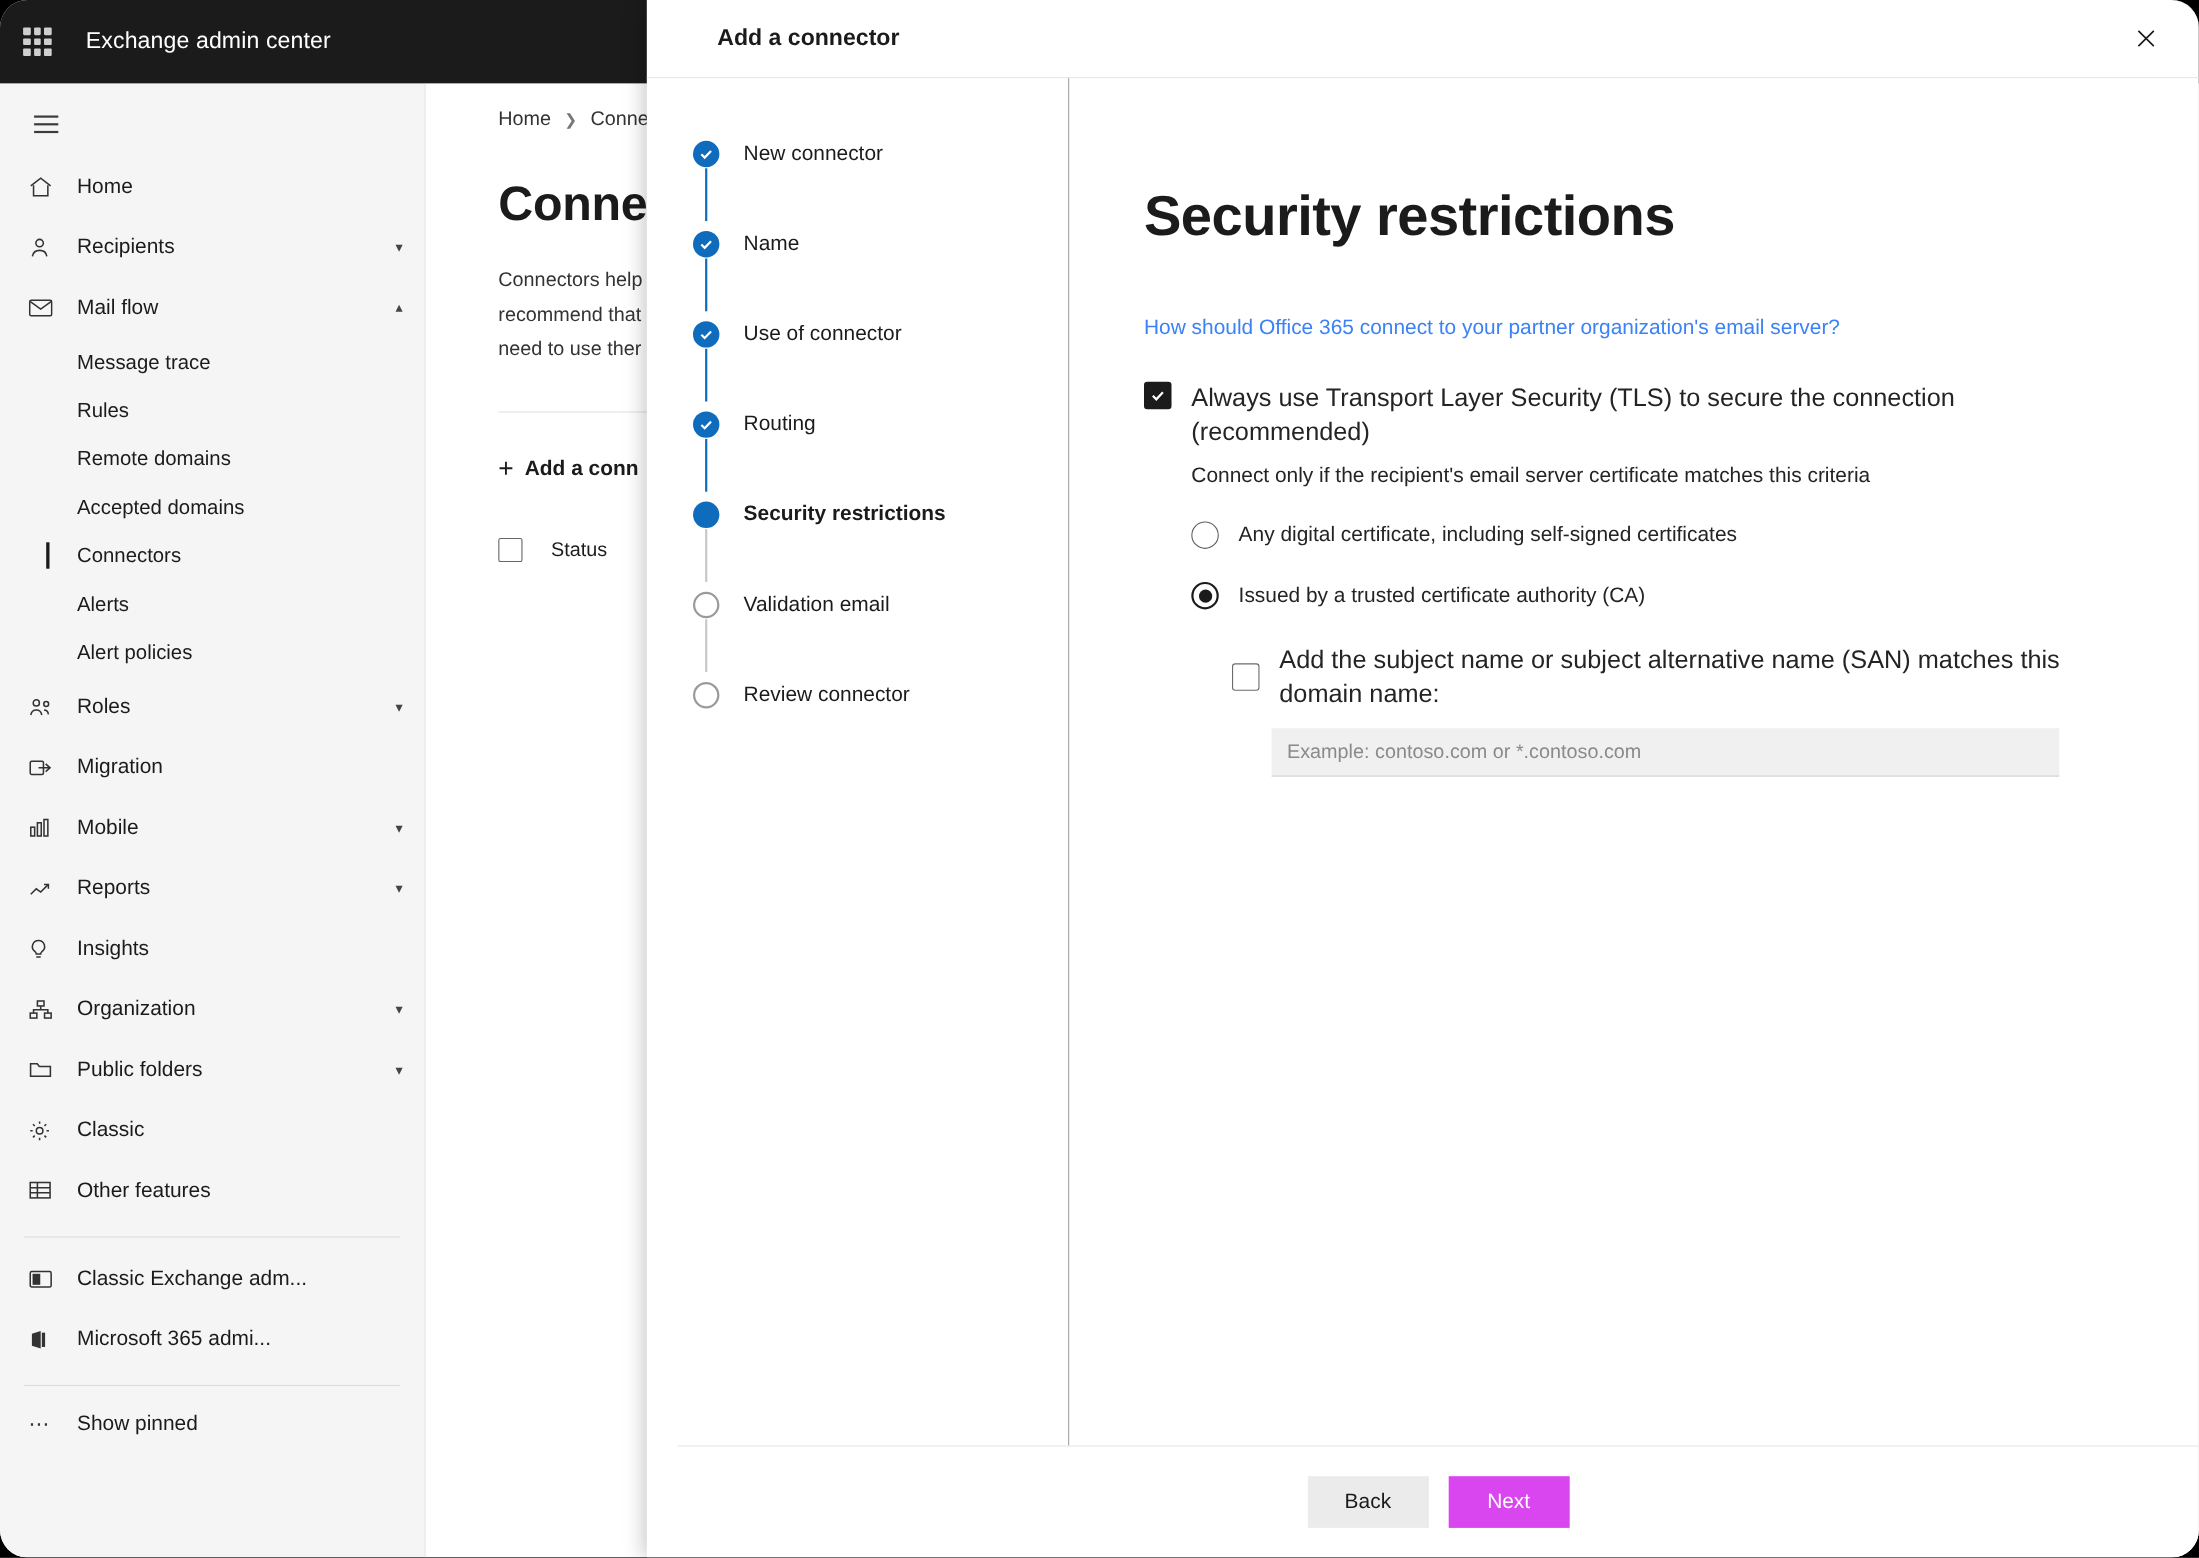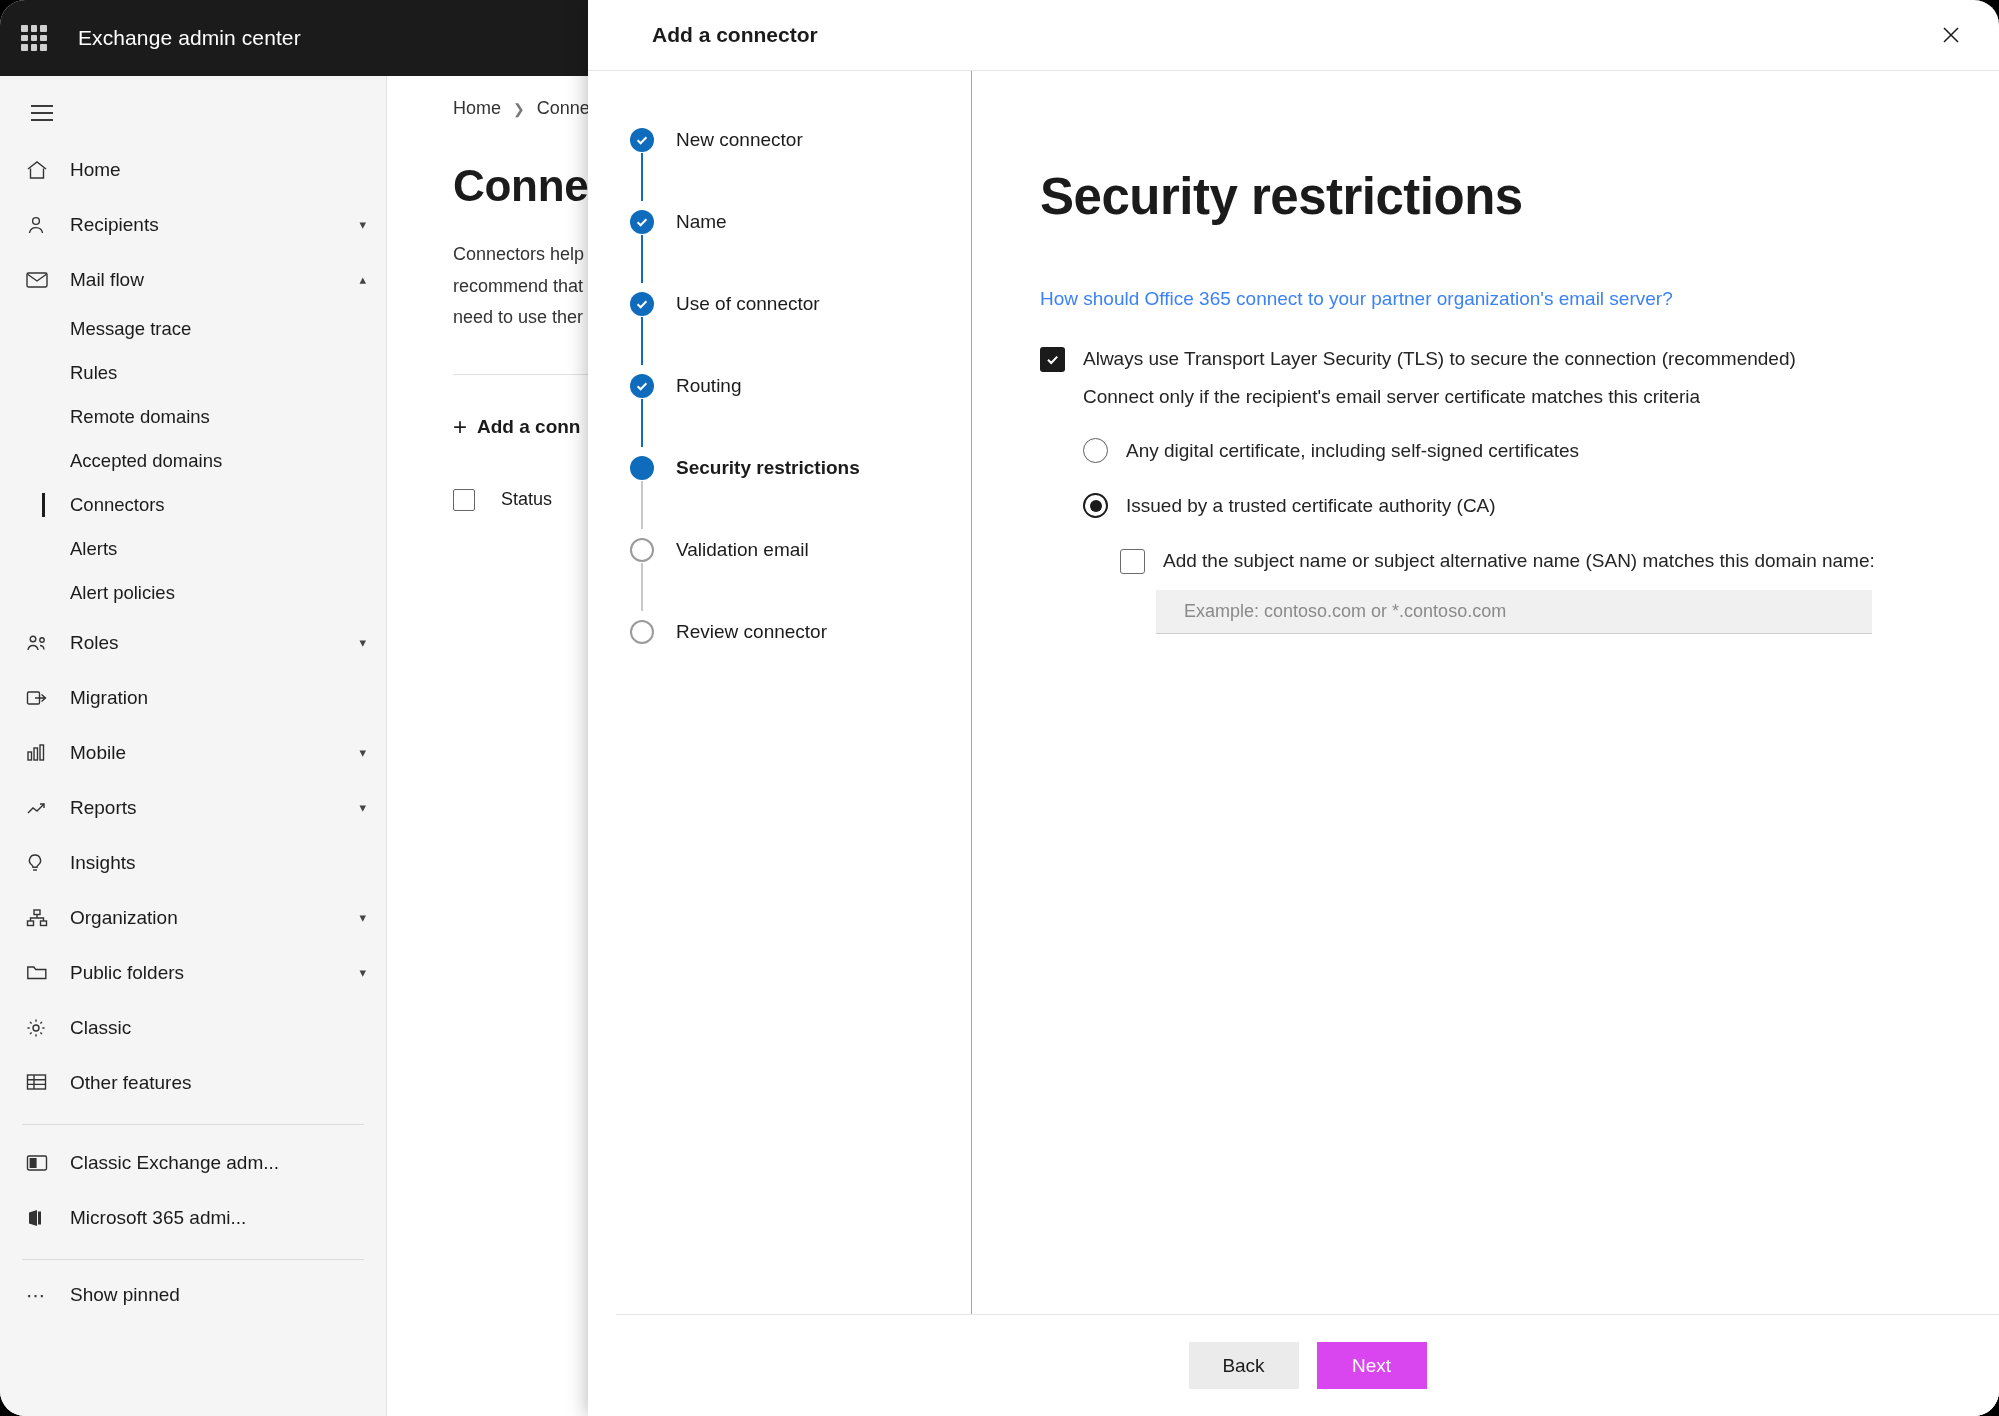--- a/index.html
+++ b/index.html
@@ -305,21 +305,21 @@
   .check.checked {
     background: #1b1b1b;
     display: flex; align-items: center; justify-content: center;
   }
   .check.empty {
     border: 1.6px solid #6b6b6b;
     background: #fff;
   }
   .opt-label {
     margin-left: 18px;
-    font-size: 19px;
+    font-size: 23px;
     color: #242424;
     line-height: 1.35;
   }
   .sub-note {
     margin-top: 14px;
     margin-left: 43px;
     font-size: 19px;
     color: #242424;
   }
   .radio-row {
@@ -355,21 +355,21 @@
     margin-left: 80px;
   }
   .san-input {
     margin-top: 16px;
     margin-left: 116px;
     width: 716px;
     height: 44px;
     background: #f0f0f0;
     border: 0;
     border-bottom: 1px solid #d0d0d0;
-    padding: 0 28px;
+    padding: 0 14px;
     font-size: 18px;
     color: #6e6e6e;
     font-family: "Liberation Sans", sans-serif;
   }
   .san-input::placeholder { color: #8a8a8a; }
 
   .modal-footer {
     border-top: 1px solid #e6e6e6;
     height: 102px;
     display: flex;

